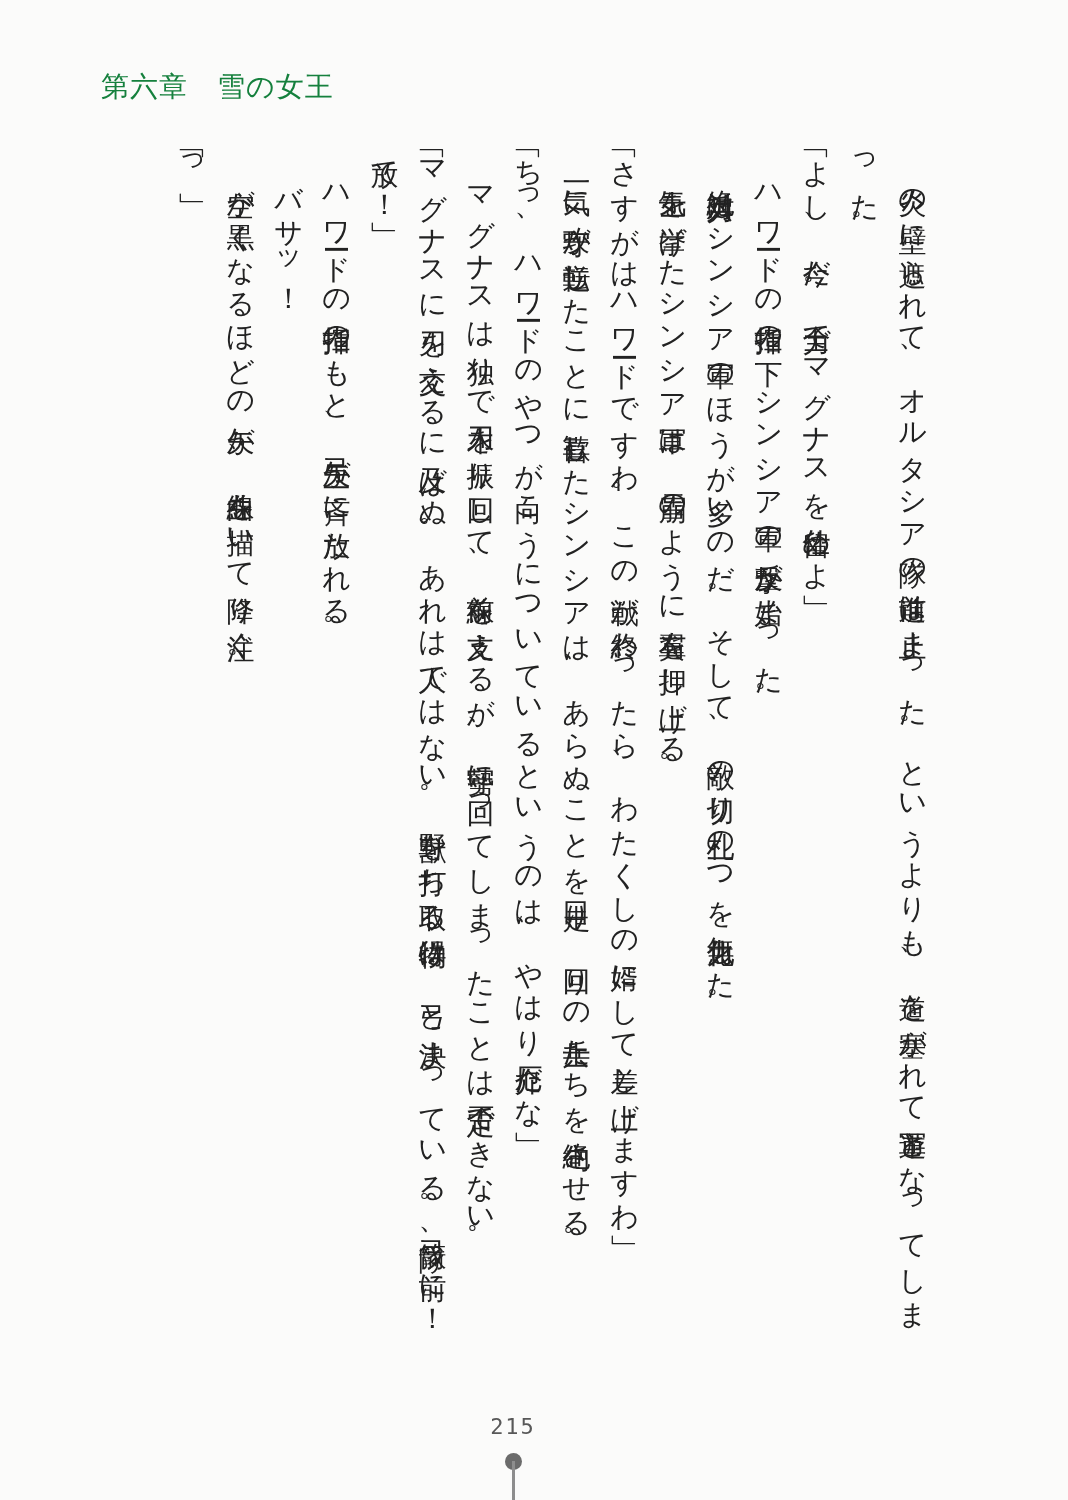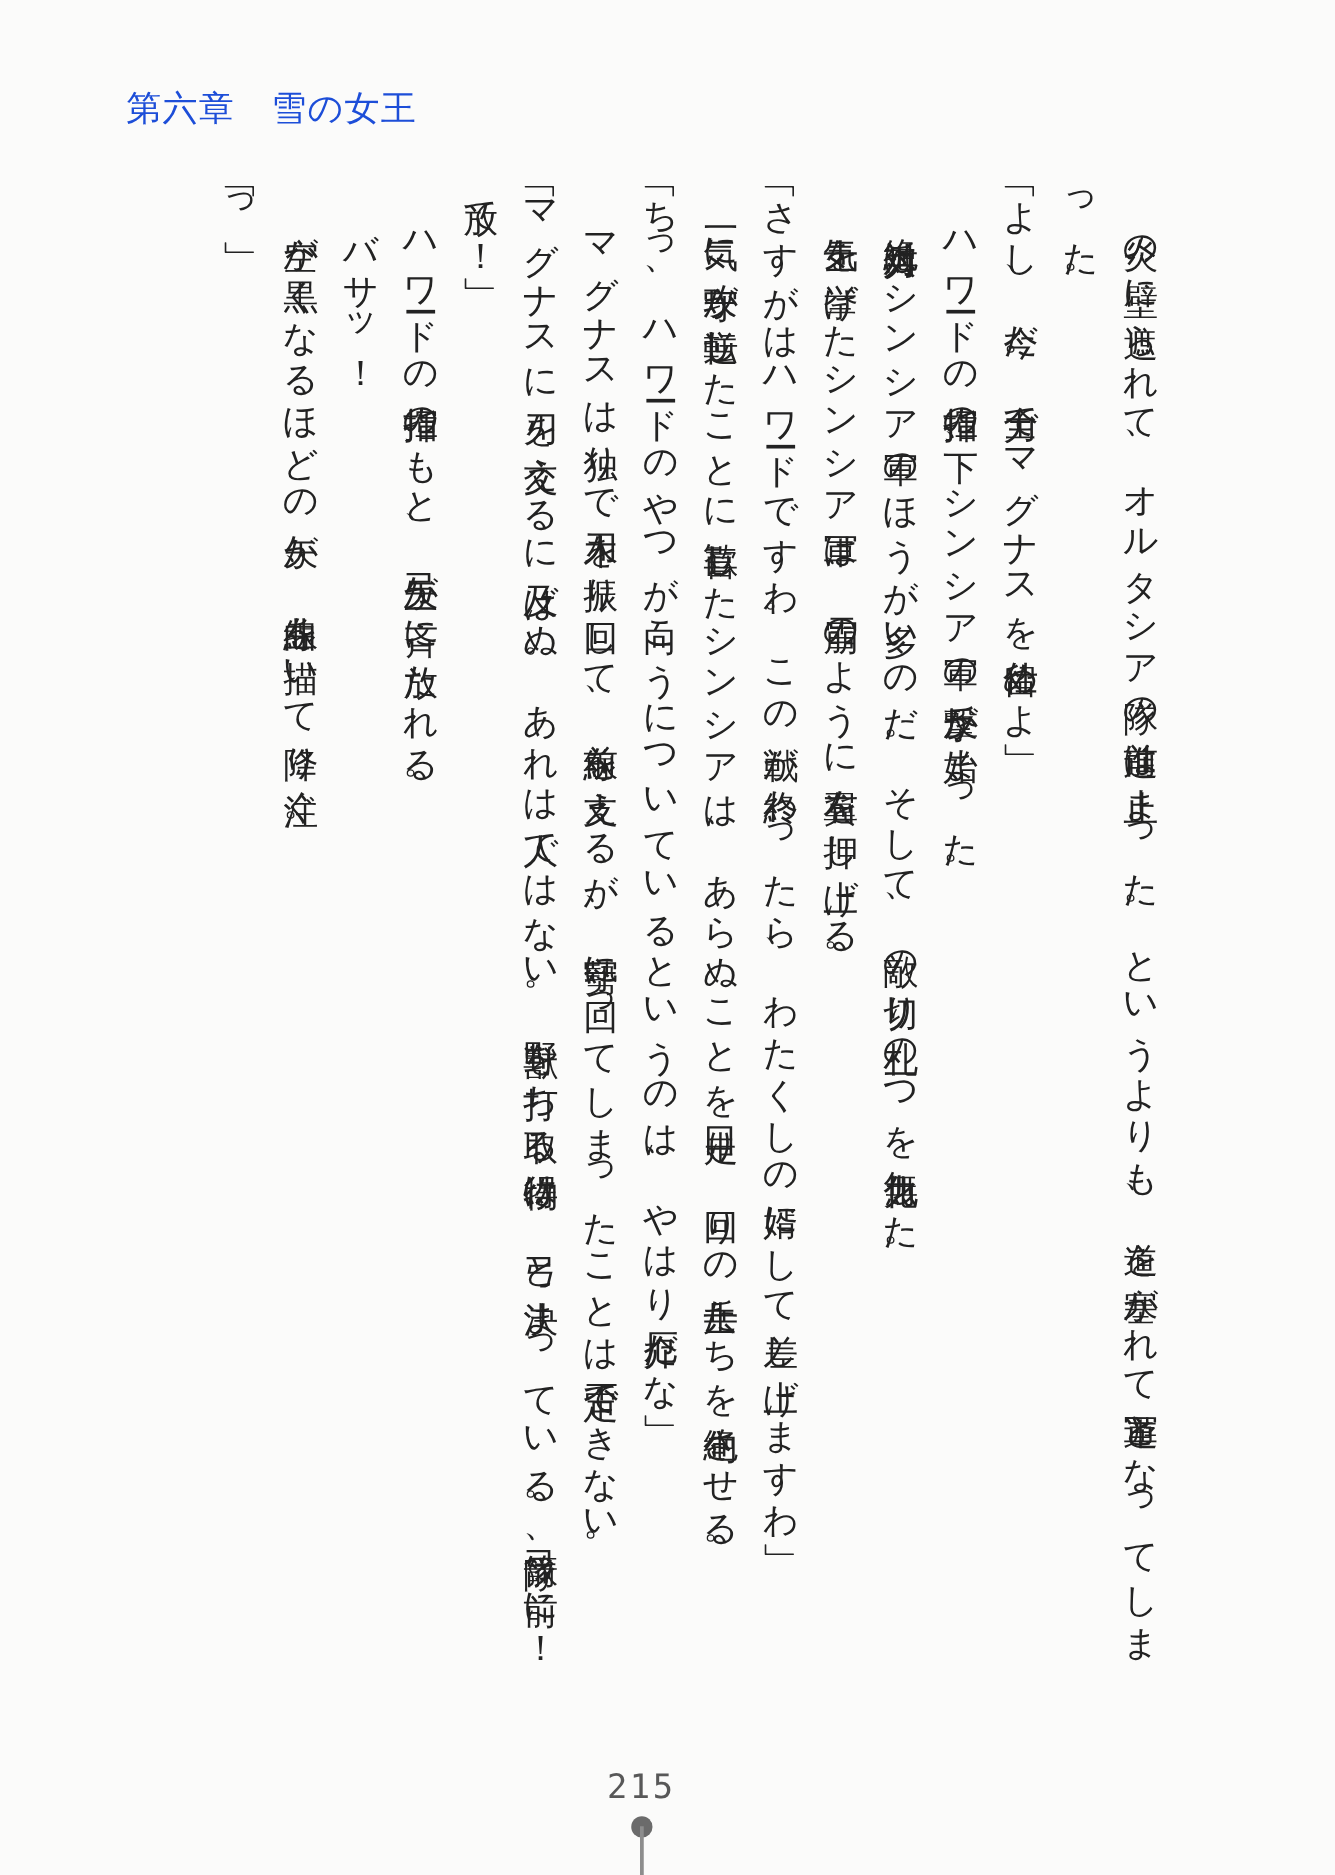--- a/index.html
+++ b/index.html
@@ -13,21 +13,21 @@
     background: #fbfbfa;
     position: relative;
     font-family: "DejaVu Serif", "Liberation Serif", serif;
   }
   .chapter-header {
     position: absolute;
     left: 101px;
     top: 68px;
     font-size: 28px;
     letter-spacing: 1px;
-    color: #1d4ed8;
+    color: #15803d;
     white-space: pre;
   }
   .text-block {
     position: absolute;
     top: 140px;
     left: 72px;
     width: 864px;
     height: 1190px;
     writing-mode: vertical-rl;
     font-size: 28px;
@@ -43,21 +43,21 @@
   .para.indent {
     text-indent: 1em;
   }
   .page-number {
     position: absolute;
     top: 1414px;
     left: 467px;
     width: 92px;
     text-align: center;
     font-family: "DejaVu Sans Mono", "Liberation Mono", monospace;
-    font-size: 27px;
+    font-size: 22px;
     letter-spacing: 2px;
     color: #585858;
   }
   .binding-dot {
     position: absolute;
     left: 505px;
     top: 1453px;
     width: 17px;
     height: 17px;
     border-radius: 50%;

